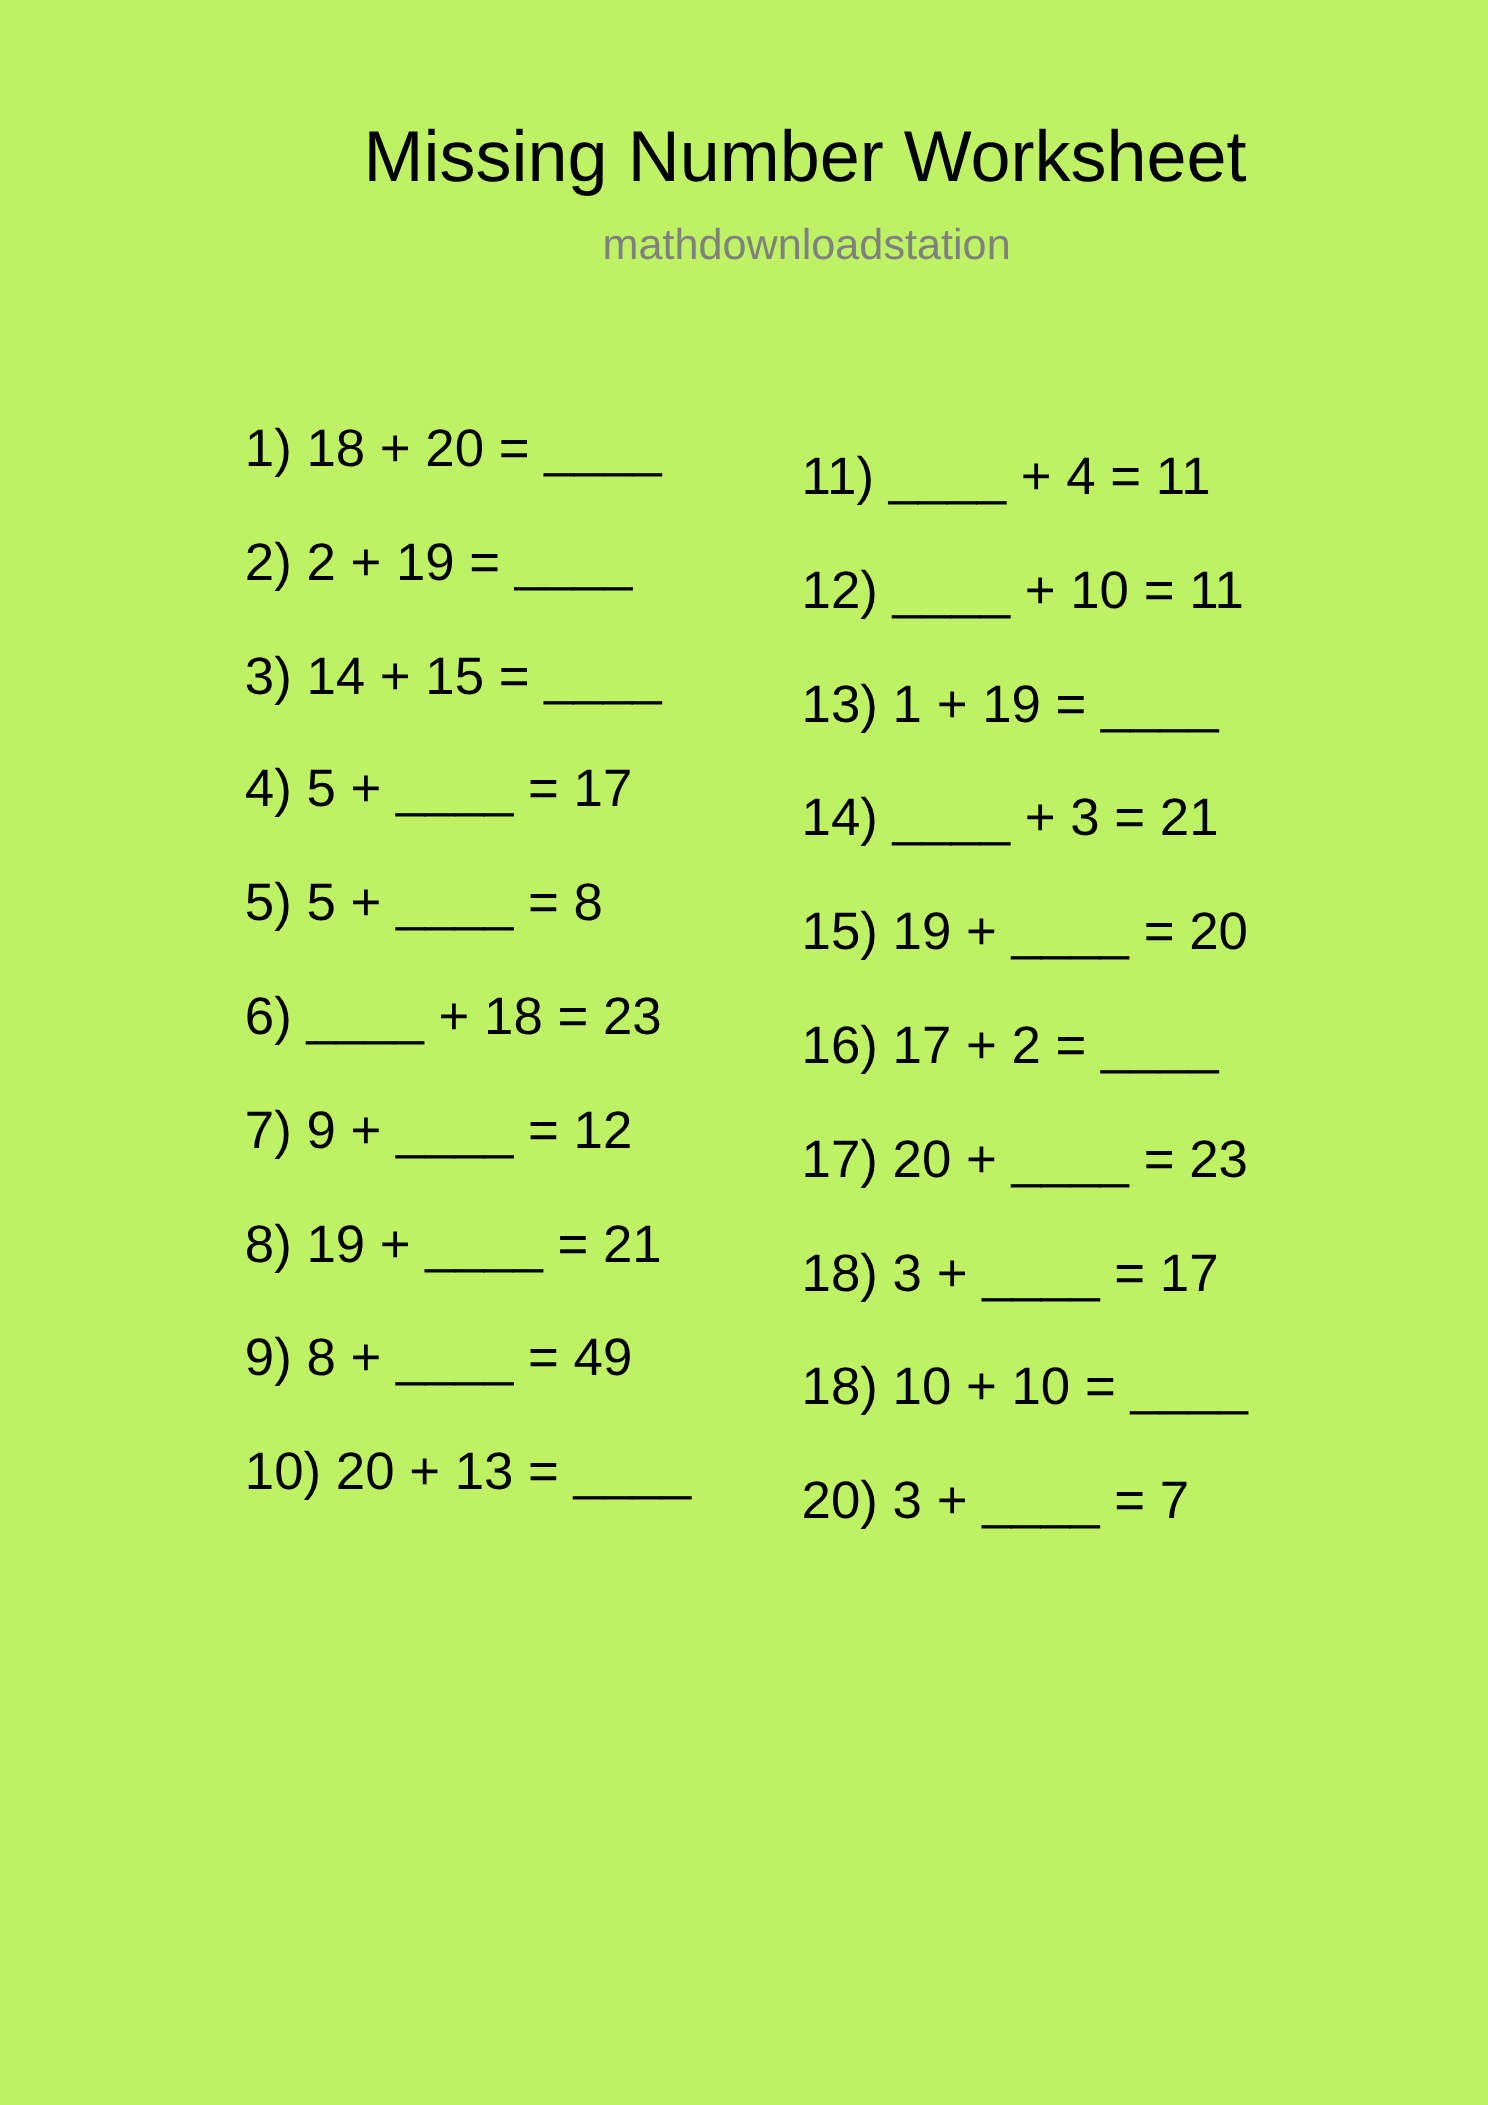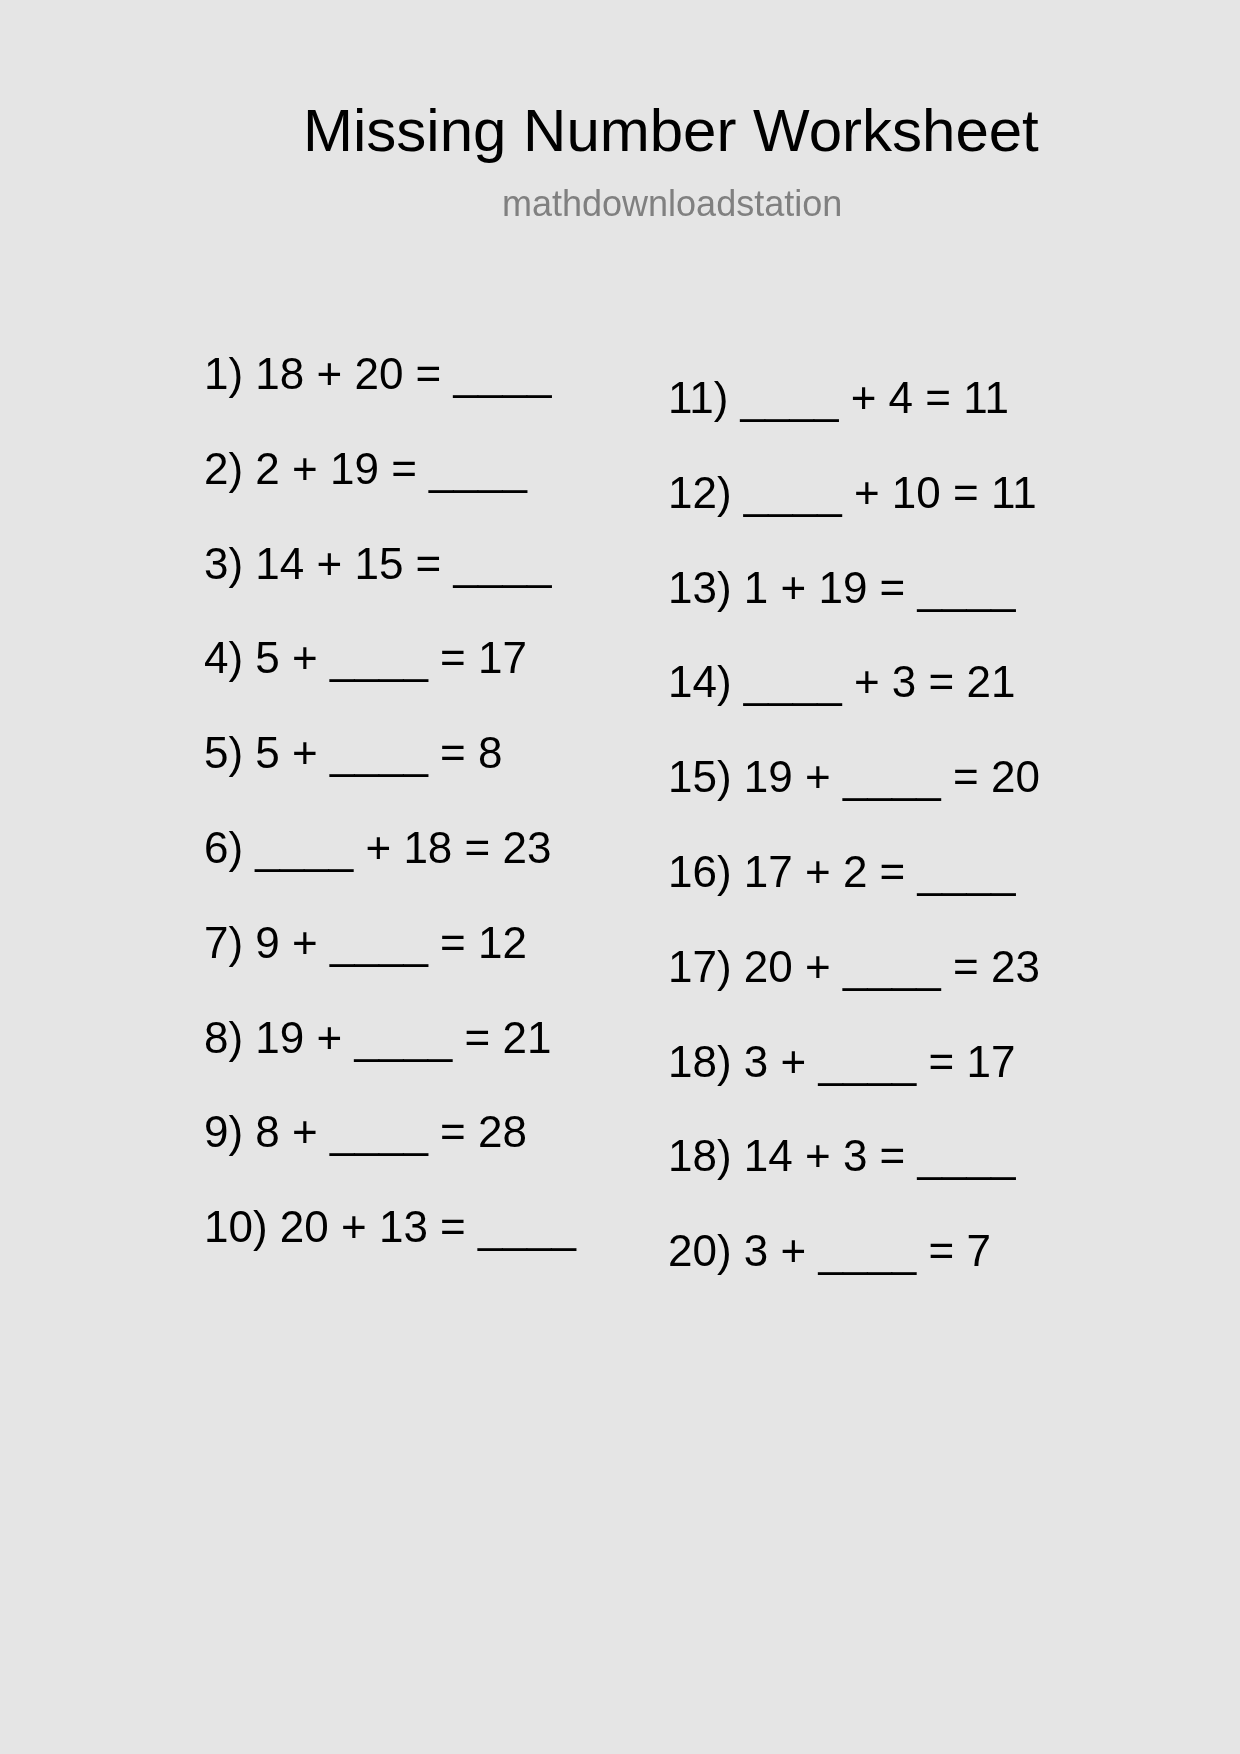--- a/index.html
+++ b/index.html
@@ -13,21 +13,21 @@
       position: relative;
       overflow: hidden;
       font-family: "Liberation Sans", sans-serif;
       color: #000000;
     }
     .page {
       position: absolute;
       left: 0; top: 0;
       width: 1240px;
       height: 1754px;
-      background: #e5e5e5;
+      background: #bef264;
     }
     .title {
       position: absolute;
       left: 303px;
       top: 101px;
       font-size: 60px;
       line-height: 60px;
       white-space: nowrap;
       color: #000000;
       margin: 0;
@@ -72,30 +72,30 @@
 
   <div class="column left">
     <div class="problem" style="top:352px"><span class="num">1)</span> <span class="eq">18 + 20 = ____</span></div>
     <div class="problem" style="top:447px"><span class="num">2)</span> <span class="eq">2 + 19 = ____</span></div>
     <div class="problem" style="top:542px"><span class="num">3)</span> <span class="eq">14 + 15 = ____</span></div>
     <div class="problem" style="top:636px"><span class="num">4)</span> <span class="eq">5 + ____ = 17</span></div>
     <div class="problem" style="top:731px"><span class="num">5)</span> <span class="eq">5 + ____ = 8</span></div>
     <div class="problem" style="top:826px"><span class="num">6)</span> <span class="eq">____ + 18 = 23</span></div>
     <div class="problem" style="top:921px"><span class="num">7)</span> <span class="eq">9 + ____ = 12</span></div>
     <div class="problem" style="top:1016px"><span class="num">8)</span> <span class="eq">19 + ____ = 21</span></div>
-    <div class="problem" style="top:1110px"><span class="num">9)</span> <span class="eq">8 + ____ = 28</span></div>
+    <div class="problem" style="top:1110px"><span class="num">9)</span> <span class="eq">8 + ____ = 49</span></div>
     <div class="problem" style="top:1205px"><span class="num">10)</span> <span class="eq">20 + 13 = ____</span></div>
   </div>
 
   <div class="column right">
     <div class="problem" style="top:352px"><span class="num">11)</span> <span class="eq">____ + 4 = 11</span></div>
     <div class="problem" style="top:447px"><span class="num">12)</span> <span class="eq">____ + 10 = 11</span></div>
     <div class="problem" style="top:542px"><span class="num">13)</span> <span class="eq">1 + 19 = ____</span></div>
     <div class="problem" style="top:636px"><span class="num">14)</span> <span class="eq">____ + 3 = 21</span></div>
     <div class="problem" style="top:731px"><span class="num">15)</span> <span class="eq">19 + ____ = 20</span></div>
     <div class="problem" style="top:826px"><span class="num">16)</span> <span class="eq">17 + 2 = ____</span></div>
     <div class="problem" style="top:921px"><span class="num">17)</span> <span class="eq">20 + ____ = 23</span></div>
     <div class="problem" style="top:1016px"><span class="num">18)</span> <span class="eq">3 + ____ = 17</span></div>
-    <div class="problem" style="top:1110px"><span class="num">18)</span> <span class="eq">14 + 3 = ____</span></div>
+    <div class="problem" style="top:1110px"><span class="num">18)</span> <span class="eq">10 + 10 = ____</span></div>
     <div class="problem" style="top:1205px"><span class="num">20)</span> <span class="eq">3 + ____ = 7</span></div>
   </div>
 
 </div>
 
 </body></html>

